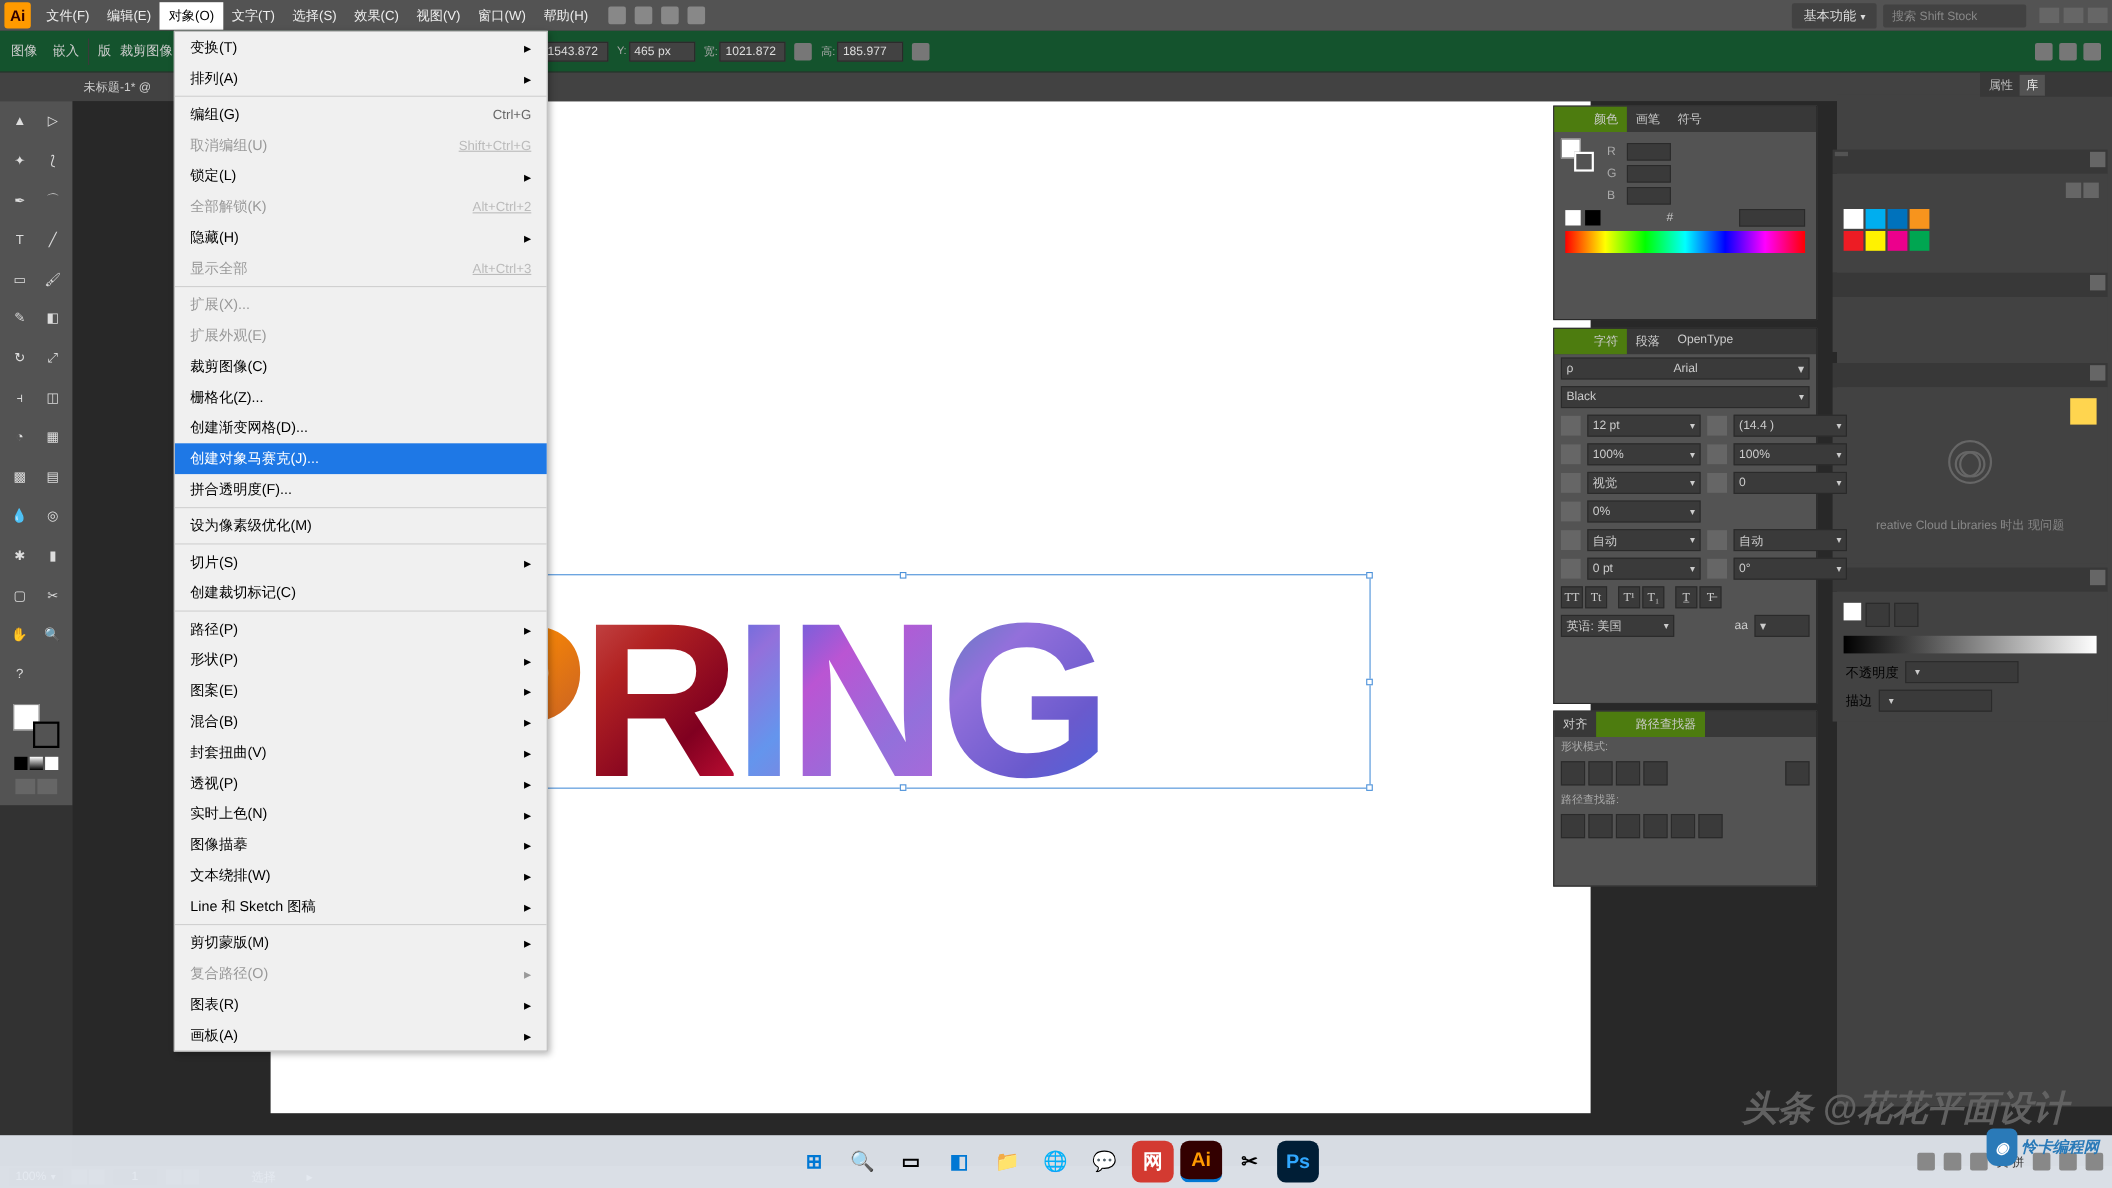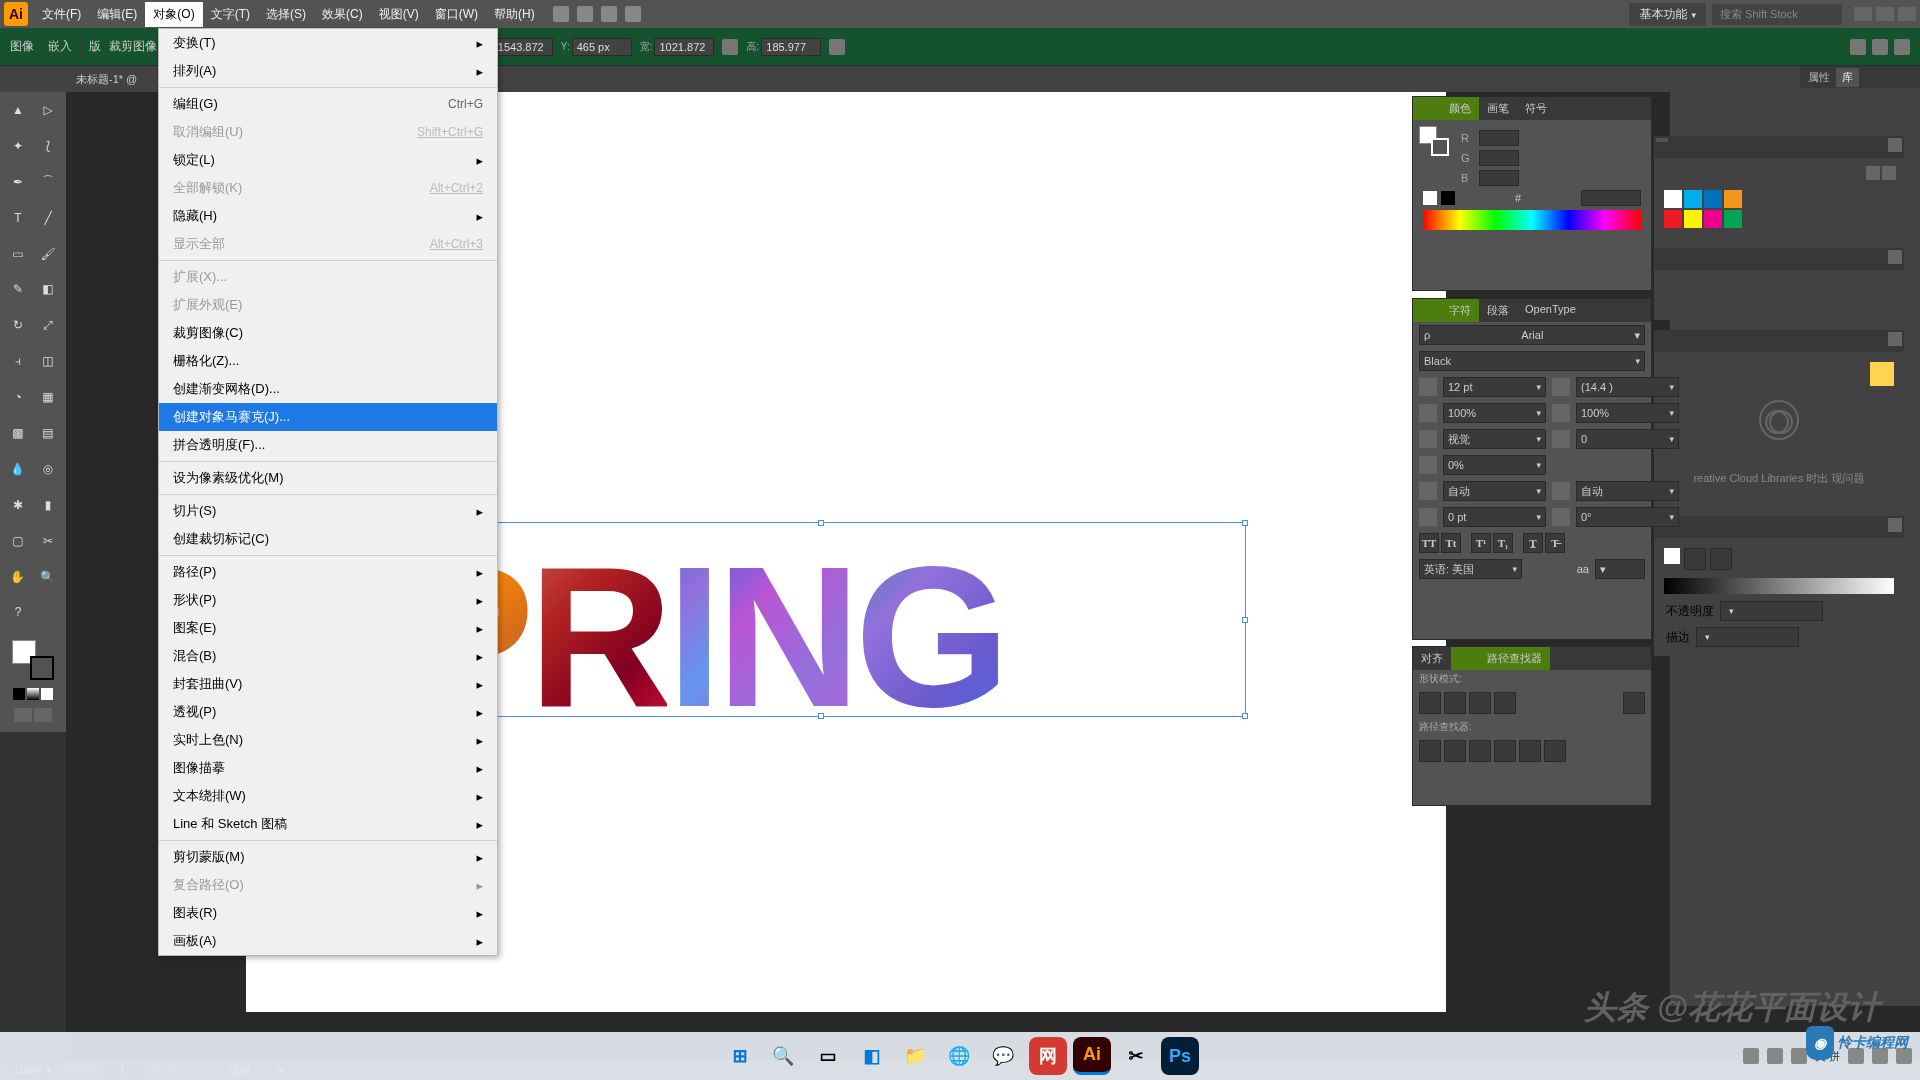--- a/index.html
+++ b/index.html
@@ -93,21 +93,21 @@
 .hex-row .swk { width:14px; height:14px; background:#000;}
 .hex-row .hex-in { width:60px; height:16px; background:#3a3a3a; border:1px solid #2a2a2a; margin-left:auto;}
 
 
 .char-panel { right: 268px; top: 232px; width: 240px; height: 342px; }
 .char-row { display: flex; gap: 6px; padding: 3px 6px; align-items: center; }
 .char-input { flex: 1; height: 20px; background: #3a3a3a; border: 1px solid #2a2a2a; color: #ccc; padding: 0 4px; display: flex; align-items: center; justify-content: space-between; }
 .char-input.half { flex: 0 0 calc(50% - 10px); }
 .char-ic { width: 18px; height: 18px; background: #666; flex: 0 0 18px; }
 .tt-row { display: flex; gap: 2px; padding: 3px 6px; }
-.tt-btn { width: 20px; height: 20px; background: #3a3a3a; border: 1px solid #2a2a2a; display:flex;align-items:center;justify-content:center; font-family:serif;font-weight:bold;}
+.tt-btn { width: 20px; height: 20px; background: #3a3a3a; border: 1px solid #2a2a2a; display:flex;align-items:center;justify-content:center; font-family:serif;}
 
 
 .align-panel { right: 268px; top: 580px; width: 240px; height: 160px; }
 .align-row { display: flex; gap: 3px; padding: 4px 6px; }
 .align-ic { width: 22px; height: 22px; background: #3a3a3a; border: 1px solid #2a2a2a; }
 .align-lbl { color: #aaa; font-size: 10px; padding: 2px 6px; }
 
 
 .tabstrip { background: #383838; display:flex; padding:2px; height:22px; align-items:flex-start; }
 .tabstrip .t { padding: 2px 6px; color:#bbb; font-size:11px;}
@@ -460,21 +460,21 @@
       <div class="hex-row">
         <div class="swb"></div>
         <div class="swk"></div>
         <span style="margin-left:auto">#</span>
         <span class="hex-in"></span>
       </div>
       <div class="spectrum"></div>
     </div>
   </div>
 
-  <div style="position:absolute; right:16px; top:70px; width:250px;">
+  <div style="position:absolute; right:4px; top:70px; width:250px;">
     <div class="tabstrip">
       <div class="t active"></div>
       <div class="icons">
           <div class="i"></div>
         </div>
     </div>
     <div class="mini-panel" style="height:90px;">
       <div class="tabstrip" style="background:transparent">
         <div class="icons">
             <div class="i"></div>

